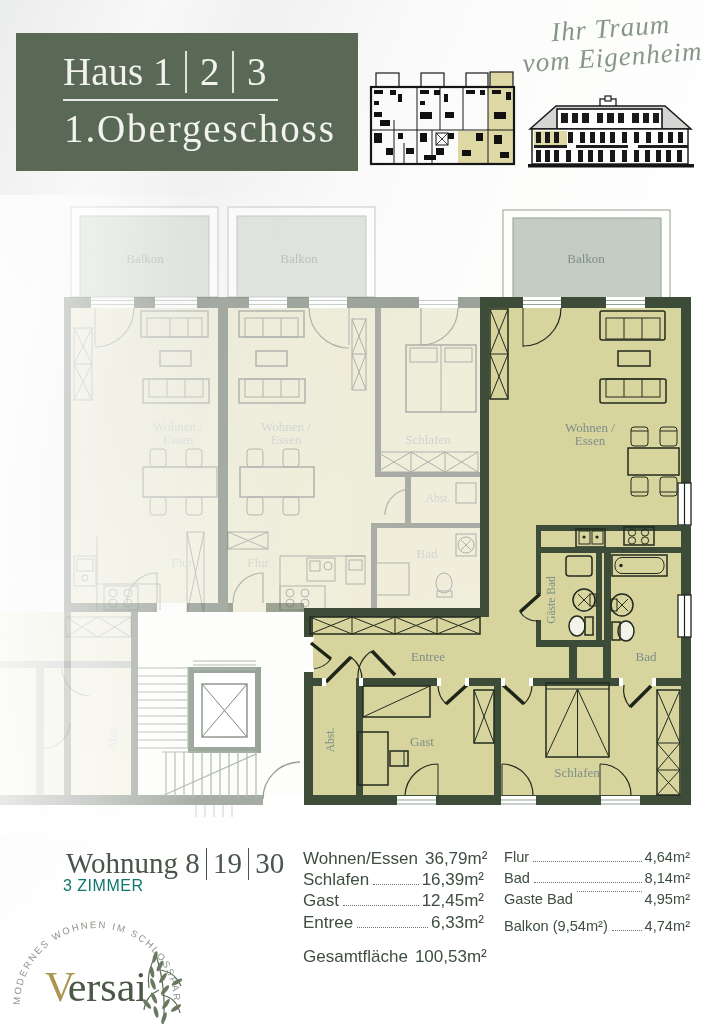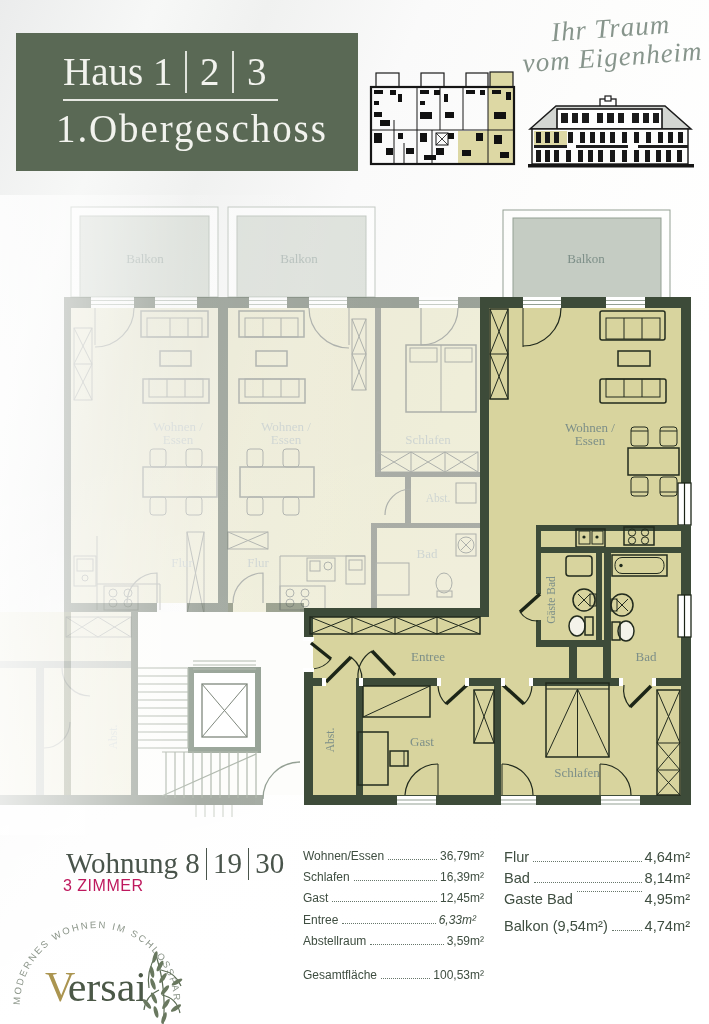--- a/index.html
+++ b/index.html
@@ -12,21 +12,21 @@
 <body>
 
 <div class="abs" style="left:0;top:0;width:709px;height:1024px;background:linear-gradient(165deg,rgba(255,255,255,0) 40%,rgba(255,255,255,.8) 70%,#ffffff 85%);"></div>
 
 <div class="abs" style="left:16px;top:33px;width:342px;height:138px;background:#5a6955;"></div>
 
 <div class="abs" style="left:63px;top:51px;width:280px;height:40px;font-family:'Liberation Serif',serif;font-size:39px;color:#f2f3ee;line-height:40px;white-space:nowrap;">Haus 1<span style="display:inline-block;width:1.5px;height:42px;background:#dfe2db;margin:0 13px;vertical-align:-8px;"></span>2<span style="display:inline-block;width:1.5px;height:42px;background:#dfe2db;margin:0 13px;vertical-align:-8px;"></span>3</div>
 
 <div class="abs" style="left:63px;top:99px;width:215px;height:1.5px;background:#e6e8e2;"></div>
 
-<div class="abs" style="left:56px;top:108px;width:302px;height:42px;font-family:'Liberation Serif',serif;font-size:39px;color:#f2f3ee;line-height:42px;white-space:nowrap;letter-spacing:1.9px;">1.Obergeschoss</div>
+<div class="abs" style="left:64px;top:108px;width:302px;height:42px;font-family:'Liberation Serif',serif;font-size:39px;color:#f2f3ee;line-height:42px;white-space:nowrap;letter-spacing:1.9px;">1.Obergeschoss</div>
 
 <div class="abs" style="left:497px;top:14px;width:230px;height:70px;transform:rotate(-4deg);font-family:'Liberation Serif',serif;font-style:italic;color:#87958c;font-size:27px;line-height:29px;text-align:center;letter-spacing:1px;">Ihr Traum<br>vom Eigenheim</div>
 
 <svg class="abs" style="left:368px;top:68px;" width="152" height="104" viewBox="368 68 152 104">
  <g stroke="#1c1c1c" fill="none" stroke-width="1.4">
 
   <rect x="376" y="73" width="23" height="14" stroke-width="1.2"></rect>
 
   <rect x="421" y="73" width="23" height="14" stroke-width="1.2"></rect>
 
@@ -628,23 +628,23 @@
 <rect x="619" y="678" width="4" height="8"></rect>
       <rect x="652" y="678" width="4" height="8"></rect>
 
 </g>
 
 <path d="M0,195 L485,195 L485,608 L300,608 L300,835 L0,835 Z" fill="url(#fadeL)"></path>
 </svg>
 
 <div class="abs" style="left:66px;top:846px;width:300px;height:34px;font-family:'Liberation Serif',serif;font-size:29px;color:#49544b;line-height:34px;white-space:nowrap;">Wohnung 8<span style="display:inline-block;width:1.2px;height:32px;background:#49544b;margin:0 6px;vertical-align:-7px;"></span>19<span style="display:inline-block;width:1.2px;height:32px;background:#49544b;margin:0 6px;vertical-align:-7px;"></span>30</div>
 
-<div class="abs" style="left:63px;top:877px;width:200px;font-size:16px;color:#be185d;letter-spacing:0.5px;">3 ZIMMER</div>
-
-<div class="abs" style="left:303px;top:849px;width:181px;font-size:12px;color:#3f4e41;">
+<div class="abs" style="left:63px;top:877px;width:200px;font-size:16px;color:#0f766e;letter-spacing:0.5px;">3 ZIMMER</div>
+
+<div class="abs" style="left:303px;top:849px;width:181px;font-size:17px;color:#3f4e41;">
 
 <div style="display:flex;align-items:baseline;height:21.2px;">
       <span>Wohnen/Essen</span>
       <span style="flex:1;border-bottom:1.7px dotted #66766a;margin:0 3px 3px 4px;"></span>
       <span>36,79m²</span>
     </div>
 
 <div style="display:flex;align-items:baseline;height:21.2px;">
       <span>Schlafen</span>
       <span style="flex:1;border-bottom:1.7px dotted #66766a;margin:0 3px 3px 4px;"></span>
@@ -653,28 +653,23 @@
 
 <div style="display:flex;align-items:baseline;height:21.2px;">
       <span>Gast</span>
       <span style="flex:1;border-bottom:1.7px dotted #66766a;margin:0 3px 3px 4px;"></span>
       <span>12,45m²</span>
     </div>
 
 <div style="display:flex;align-items:baseline;height:21.2px;">
       <span>Entree</span>
       <span style="flex:1;border-bottom:1.7px dotted #66766a;margin:0 3px 3px 4px;"></span>
-      <span style="margin-right:8px;font-style:italic;"> 6,33m²</span>
-    </div>
-
-<div style="display:flex;align-items:baseline;height:21.2px;">
-      <span>Abstellraum</span>
-      <span style="flex:1;border-bottom:1.7px dotted #66766a;margin:0 3px 3px 4px;"></span>
-      <span> 3,59m²</span>
-    </div>
+      <span style="margin-right:0;"> 6,33m²</span>
+    </div>
+
 
 <div style="display:flex;align-items:baseline;height:21.2px;margin-top:13px;">
       <span>Gesamtfläche</span>
       <span style="flex:1;border-bottom:1.7px dotted #66766a;margin:0 3px 3px 4px;"></span>
       <span>100,53m²</span>
     </div>
 </div>
 
 <div class="abs" style="left:504px;top:849px;width:186px;font-size:14.6px;color:#3f4e41;">
 

